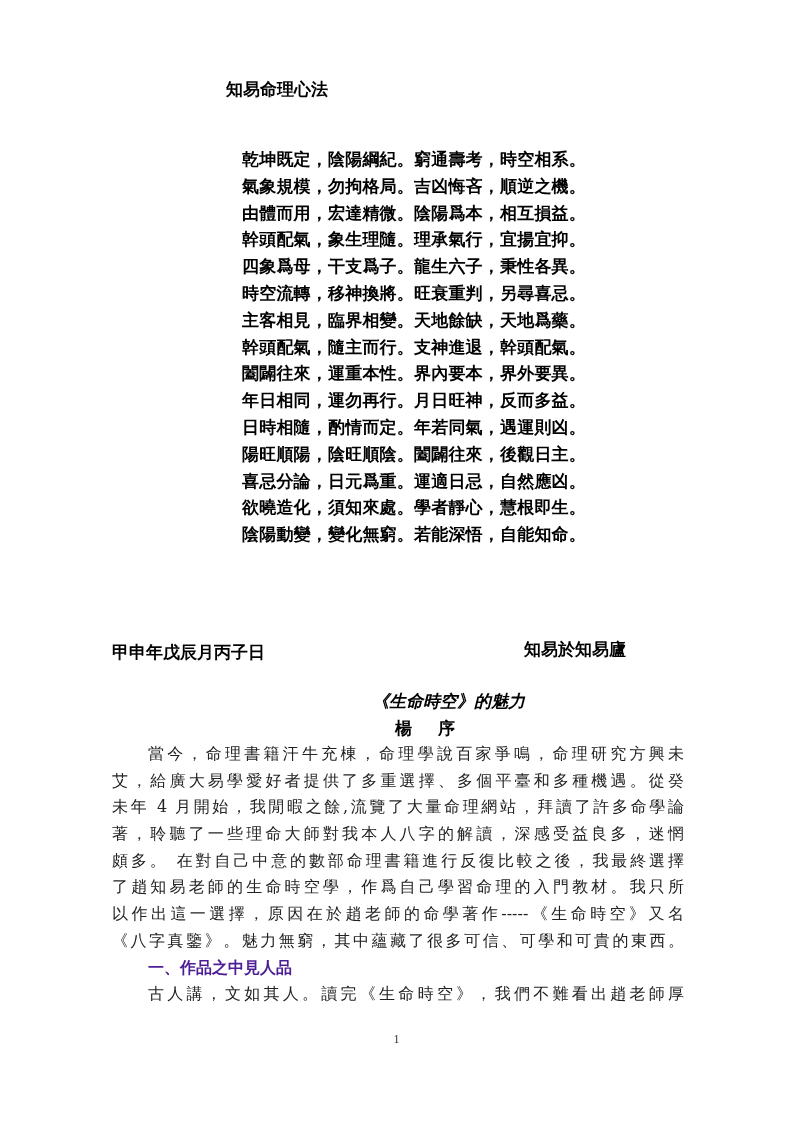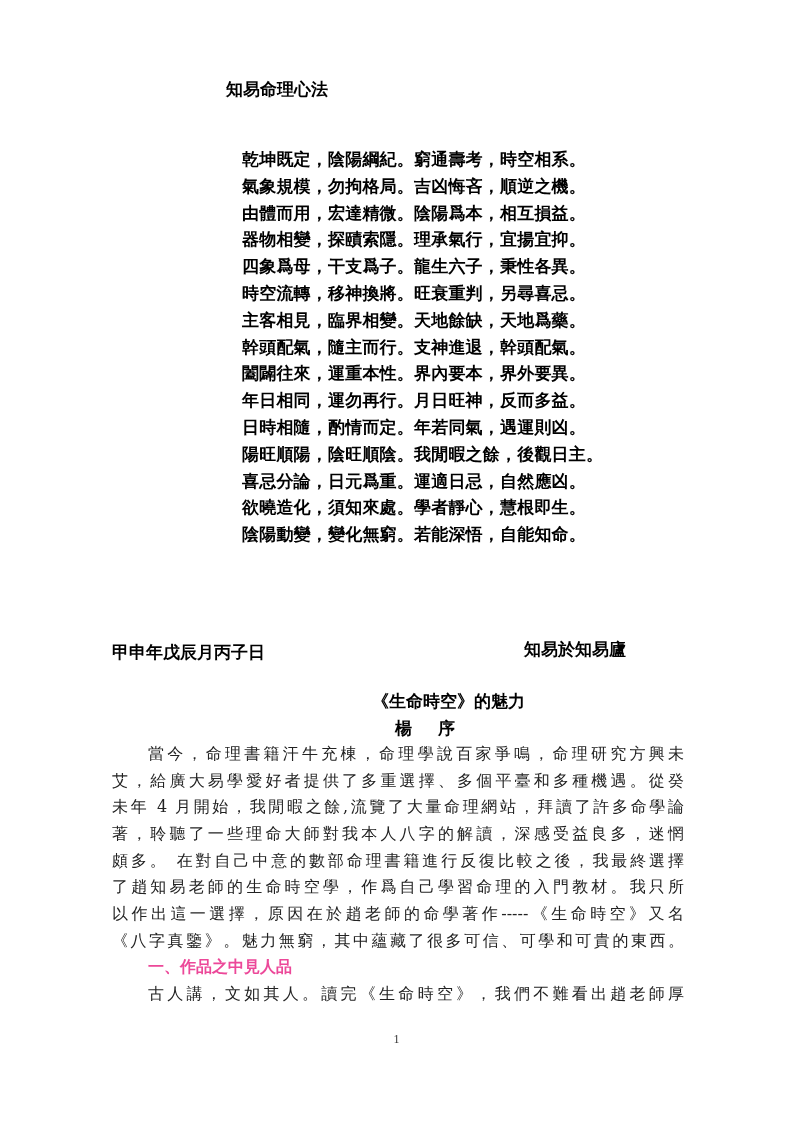--- a/index.html
+++ b/index.html
@@ -3,52 +3,52 @@
   <meta charset="utf-8">
   <style>
     html, body { margin: 0; padding: 0; background: #ffffff; }
     body { width: 793px; height: 1122px; position: relative; overflow: hidden;
            font-family: "DejaVu Sans", "Liberation Sans", sans-serif; color: #000; }
     .poem-title { position: absolute; left: 226px; top: 78px; font-size: 17px; font-weight: bold; letter-spacing: 0px; }
     .poem { position: absolute; left: 226px; top: 130px; margin: 16px; padding: 0; list-style: none; }
     .poem li { font-size: 17px; font-weight: bold; height: 26.8px; line-height: 26.8px; white-space: nowrap; letter-spacing: 0.2px; }
     .date-line { position: absolute; left: 112px; top: 641px; font-size: 17px; font-weight: bold; }
     .signature { position: absolute; left: 524px; top: 638px; font-size: 17px; font-weight: bold; }
-    .essay-title { position: absolute; left: 0; width: 793px; top: 690px; text-align: center; font-size: 17px; font-weight: bold; padding-left: 104px; box-sizing: border-box; }
+    .essay-title { position: absolute; left: 0; width: 793px; top: 690px; text-align: center; font-size: 17px; font-weight: bold; padding-left: 104px; box-sizing: border-box; font-style: italic; }
     .essay-author { position: absolute; left: 395px; top: 717px; font-size: 17px; font-weight: bold; word-spacing: 0; }
     .essay-author span { display: inline-block; }
     .essay-author .gap { width: 26px; }
     .essay { position: absolute; left: 112px; top: 741px; width: 572px;
              font-family: "DejaVu Serif", "Liberation Serif", serif; font-size: 16px; color: #222; }
     .essay .line { height: 26.7px; line-height: 26.7px; white-space: nowrap; text-align: justify; text-align-last: justify; }
     .essay .indent { padding-left: 36px; }
-    .essay .heading { font-family: Liberation Mono, monospace; font-weight: bold; color: #ec4899; padding-left: 36px; text-align-last: left; }
+    .essay .heading { font-family: Liberation Sans, sans-serif; font-weight: bold; color: #4c1d95; padding-left: 36px; text-align-last: left; }
     .page-number { position: absolute; left: 0; width: 793px; top: 1032px; text-align: center;
                    font-family: "Liberation Serif", "DejaVu Serif", serif; font-size: 12px; color: #333; }
   </style>
 </head>
 <body>
 
 <div>
 
   <div class="poem-title">知易命理心法</div>
 
   <ul class="poem">
     <li>乾坤既定，陰陽綱紀。窮通壽考，時空相系。</li>
     <li>氣象規模，勿拘格局。吉凶悔吝，順逆之機。</li>
     <li>由體而用，宏達精微。陰陽爲本，相互損益。</li>
-    <li>器物相變，探賾索隱。理承氣行，宜揚宜抑。</li>
+    <li>幹頭配氣，象生理隨。理承氣行，宜揚宜抑。</li>
     <li>四象爲母，干支爲子。龍生六子，秉性各異。</li>
     <li>時空流轉，移神換將。旺衰重判，另尋喜忌。</li>
     <li>主客相見，臨界相變。天地餘缺，天地爲藥。</li>
     <li>幹頭配氣，隨主而行。支神進退，幹頭配氣。</li>
     <li>闔闢往來，運重本性。界內要本，界外要異。</li>
     <li>年日相同，運勿再行。月日旺神，反而多益。</li>
     <li>日時相隨，酌情而定。年若同氣，遇運則凶。</li>
-    <li>陽旺順陽，陰旺順陰。我閒暇之餘，後觀日主。</li>
+    <li>陽旺順陽，陰旺順陰。闔闢往來，後觀日主。</li>
     <li>喜忌分論，日元爲重。運適日忌，自然應凶。</li>
     <li>欲曉造化，須知來處。學者靜心，慧根即生。</li>
     <li>陰陽動變，變化無窮。若能深悟，自能知命。</li>
   </ul>
 
   <div class="date-line">甲申年戊辰月丙子日</div>
   <div class="signature">知易於知易廬</div>
 
   <div class="essay-title">《生命時空》的魅力</div>
   <div class="essay-author">

